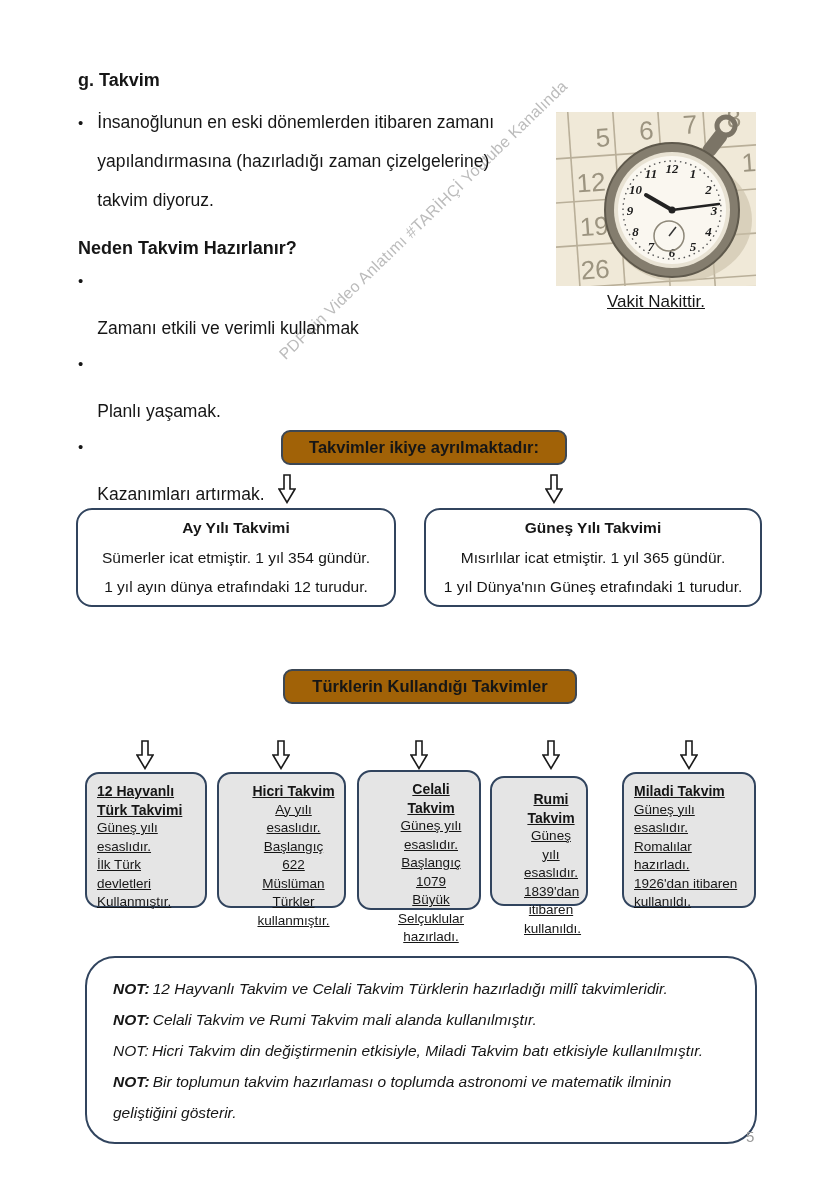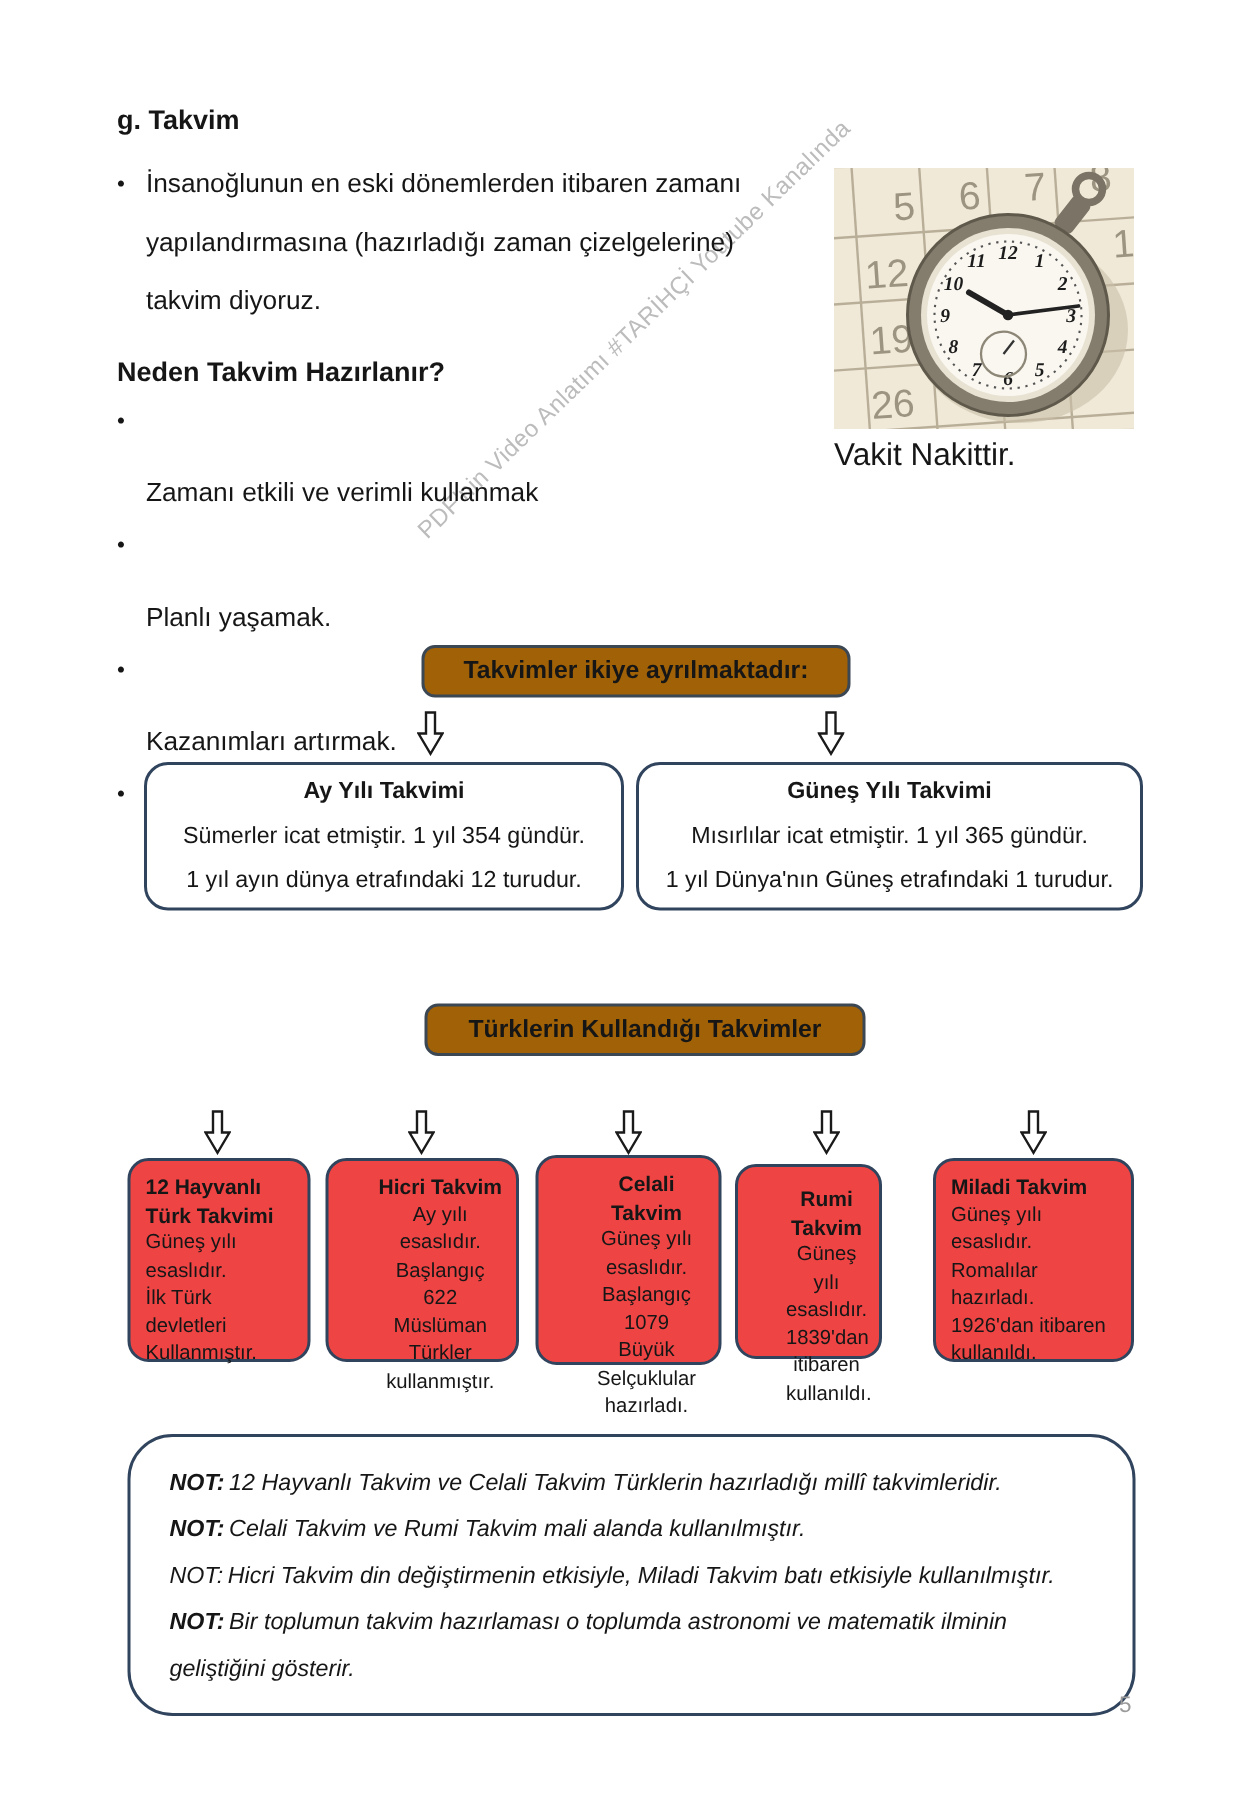--- a/index.html
+++ b/index.html
@@ -31,49 +31,49 @@
     left:282px;top:348px;width:400px;
     transform:rotate(-44deg);transform-origin:0 50%;
     color:#bcbcbc;font-size:16px;letter-spacing:.3px;
     pointer-events:none;z-index:0;
   }
   .content{position:relative;z-index:1;}
 
   
   .figure{left:556px;top:112px;width:200px;height:174px;}
   .figure svg{display:block;}
-  .fig-caption{left:556px;top:292px;width:200px;font-size:21px;}
+  .fig-caption{left:556px;top:292px;width:200px;text-align:center;font-size:17px;text-decoration:underline;}
 
   
   .pill{
     border:2.5px solid #3c4754;border-radius:9px;background:#a16207;
     font-weight:bold;font-size:16.5px;text-align:center;
     display:flex;align-items:center;justify-content:center;
   }
   .pill-1{left:281px;top:430px;width:282px;height:31px;}
   .pill-2{left:283px;top:669px;width:290px;height:31px;}
 
   
   .arrow{width:18px;height:30px;}
 
   
   .cal-box{
     border:2px solid #31445e;border-radius:16px;background:#fff;
     text-align:center;padding-top:9px;box-sizing:border-box;
   }
   .cal-box .cal-title{font-weight:bold;font-size:15.5px;margin-bottom:7px;}
   .cal-box .cal-lines{font-size:15.5px;line-height:28.5px;}
-  .cal-a{left:96px;top:508px;width:320px;height:99px;}
+  .cal-a{left:76px;top:508px;width:320px;height:99px;}
   .cal-b{left:424px;top:508px;width:338px;height:99px;}
 
   
   .tk-box{
-    border:2px solid #31445e;border-radius:14px;background:#ef4444;
+    border:2px solid #31445e;border-radius:14px;background:#e5e5e5;
     box-sizing:border-box;padding:8px 8px 0 10px;
-    font-size:13.5px;line-height:18.5px;
+    font-size:13.5px;line-height:18.5px;text-decoration:underline;
   }
   .tk-box .tk-title{font-weight:bold;font-size:14px;line-height:18.5px;}
   .tk-center{text-align:center;padding-left:32px;}
   .tk-left{text-align:left;}
   .tk-1{left:85px;top:772px;width:122px;height:136px;}
   .tk-2{left:217px;top:772px;width:129px;height:136px;}
   .tk-3{left:357px;top:770px;width:124px;height:140px;}
   .tk-4{left:490px;top:776px;width:98px;height:130px;padding-top:12px;}
   .tk-5{left:622px;top:772px;width:134px;height:136px;}
 

